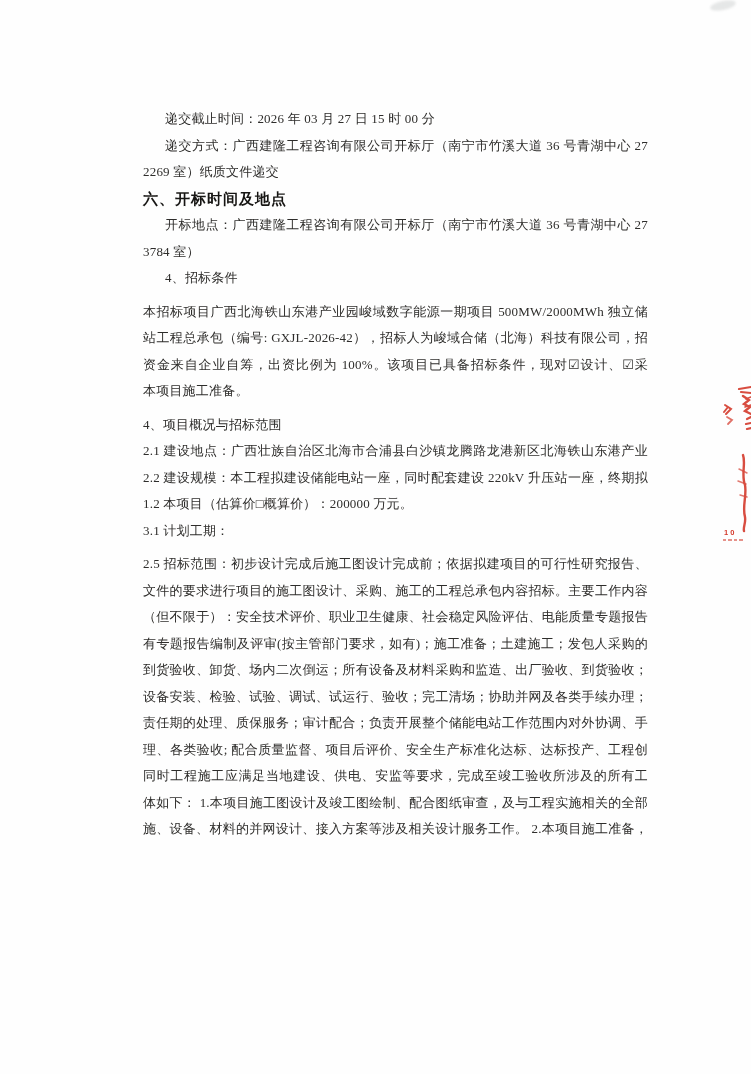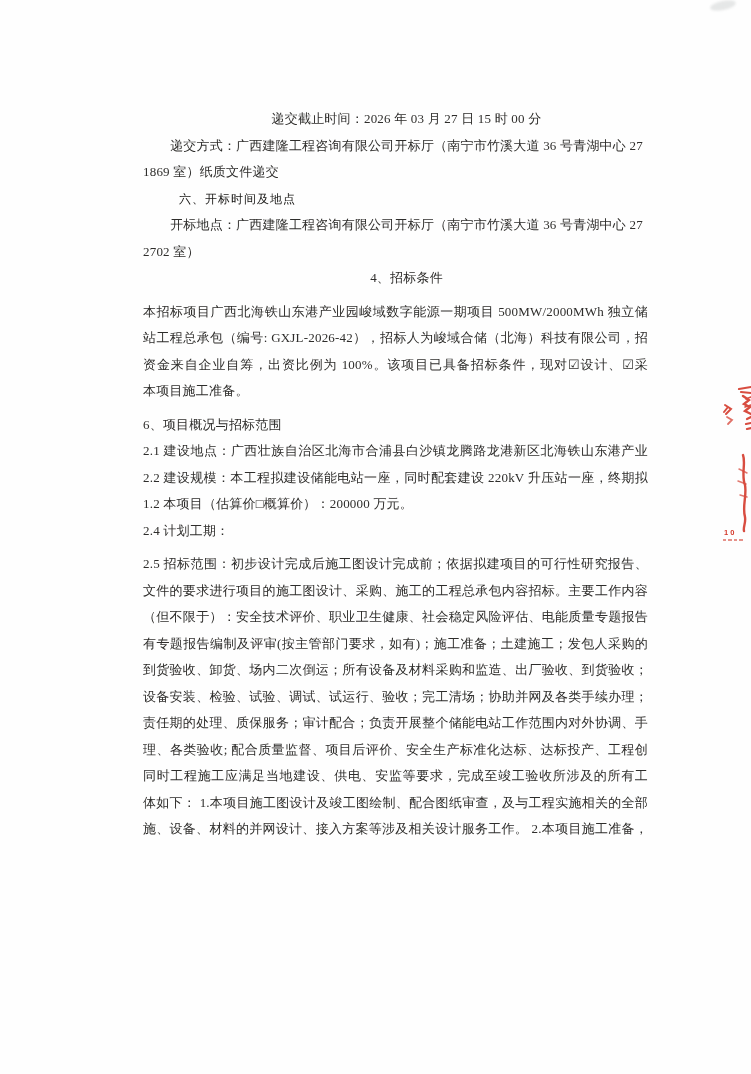--- a/index.html
+++ b/index.html
@@ -34,28 +34,26 @@
     white-space: nowrap;
   }
   .line.j {
     white-space: normal;
     text-align: justify;
     text-align-last: justify;
     overflow: hidden;
   }
   .line.indent {
     padding-left: 22px;
-    text-align: center;
   }
   .line.heading {
-    font-weight: normal;
-    font-size: 12px;
+    font-weight: bold;
+    font-size: 15px;
     color: #161513;
     letter-spacing: 1px;
-    margin-left: 36px;
   }
   .line.gap {
     margin-top: 7px;
   }
   .seal {
     position: absolute;
     left: 719px;
     top: 383px;
     width: 32px;
     height: 180px;
@@ -77,34 +75,34 @@
 </head>
 <body>
 
 <div class="page">
 
   <div class="smudge"></div>
 
   <div class="content">
       <div class="line indent">递交截止时间：2026 年 03 月 27 日  15 时 00 分</div>
       <div class="line indent j">递交方式：广西建隆工程咨询有限公司开标厅（南宁市竹溪大道 36 号青湖中心 27 楼</div>
-      <div class="line ">1869 室）纸质文件递交</div>
+      <div class="line ">2269 室）纸质文件递交</div>
       <div class="line heading">六、开标时间及地点</div>
       <div class="line indent j">开标地点：广西建隆工程咨询有限公司开标厅（南宁市竹溪大道 36 号青湖中心 27 楼</div>
-      <div class="line ">2702 室）</div>
+      <div class="line ">3784 室）</div>
       <div class="line indent">4、招标条件</div>
       <div class="line j gap">本招标项目广西北海铁山东港产业园峻域数字能源一期项目 500MW/2000MWh 独立储能电</div>
       <div class="line j">站工程总承包（编号: GXJL-2026-42），招标人为峻域合储（北海）科技有限公司，招标项目</div>
       <div class="line j">资金来自企业自筹，出资比例为 100%。该项目已具备招标条件，现对☑设计、☑采购、☑</div>
       <div class="line ">本项目施工准备。</div>
-      <div class="line gap">6、项目概况与招标范围</div>
+      <div class="line gap">4、项目概况与招标范围</div>
       <div class="line j">2.1 建设地点：广西壮族自治区北海市合浦县白沙镇龙腾路龙港新区北海铁山东港产业园内</div>
       <div class="line j">2.2 建设规模：本工程拟建设储能电站一座，同时配套建设 220kV 升压站一座，终期拟装</div>
       <div class="line ">1.2 本项目（估算价□概算价）：200000 万元。</div>
-      <div class="line ">2.4 计划工期：</div>
+      <div class="line ">3.1 计划工期：</div>
       <div class="line j gap">2.5 招标范围：初步设计完成后施工图设计完成前；依据拟建项目的可行性研究报告、招标</div>
       <div class="line j">文件的要求进行项目的施工图设计、采购、施工的工程总承包内容招标。主要工作内容包括</div>
       <div class="line j">（但不限于）：安全技术评价、职业卫生健康、社会稳定风险评估、电能质量专题报告等所</div>
       <div class="line j">有专题报告编制及评审(按主管部门要求，如有)；施工准备；土建施工；发包人采购的设备</div>
       <div class="line j">到货验收、卸货、场内二次倒运；所有设备及材料采购和监造、出厂验收、到货验收；所有</div>
       <div class="line j">设备安装、检验、试验、调试、试运行、验收；完工清场；协助并网及各类手续办理；缺陷</div>
       <div class="line j">责任期的处理、质保服务；审计配合；负责开展整个储能电站工作范围内对外协调、手续办</div>
       <div class="line j">理、各类验收; 配合质量监督、项目后评价、安全生产标准化达标、达标投产、工程创优等，</div>
       <div class="line j">同时工程施工应满足当地建设、供电、安监等要求，完成至竣工验收所涉及的所有工作。具</div>
       <div class="line j">体如下：  1.本项目施工图设计及竣工图绘制、配合图纸审查，及与工程实施相关的全部设</div>

